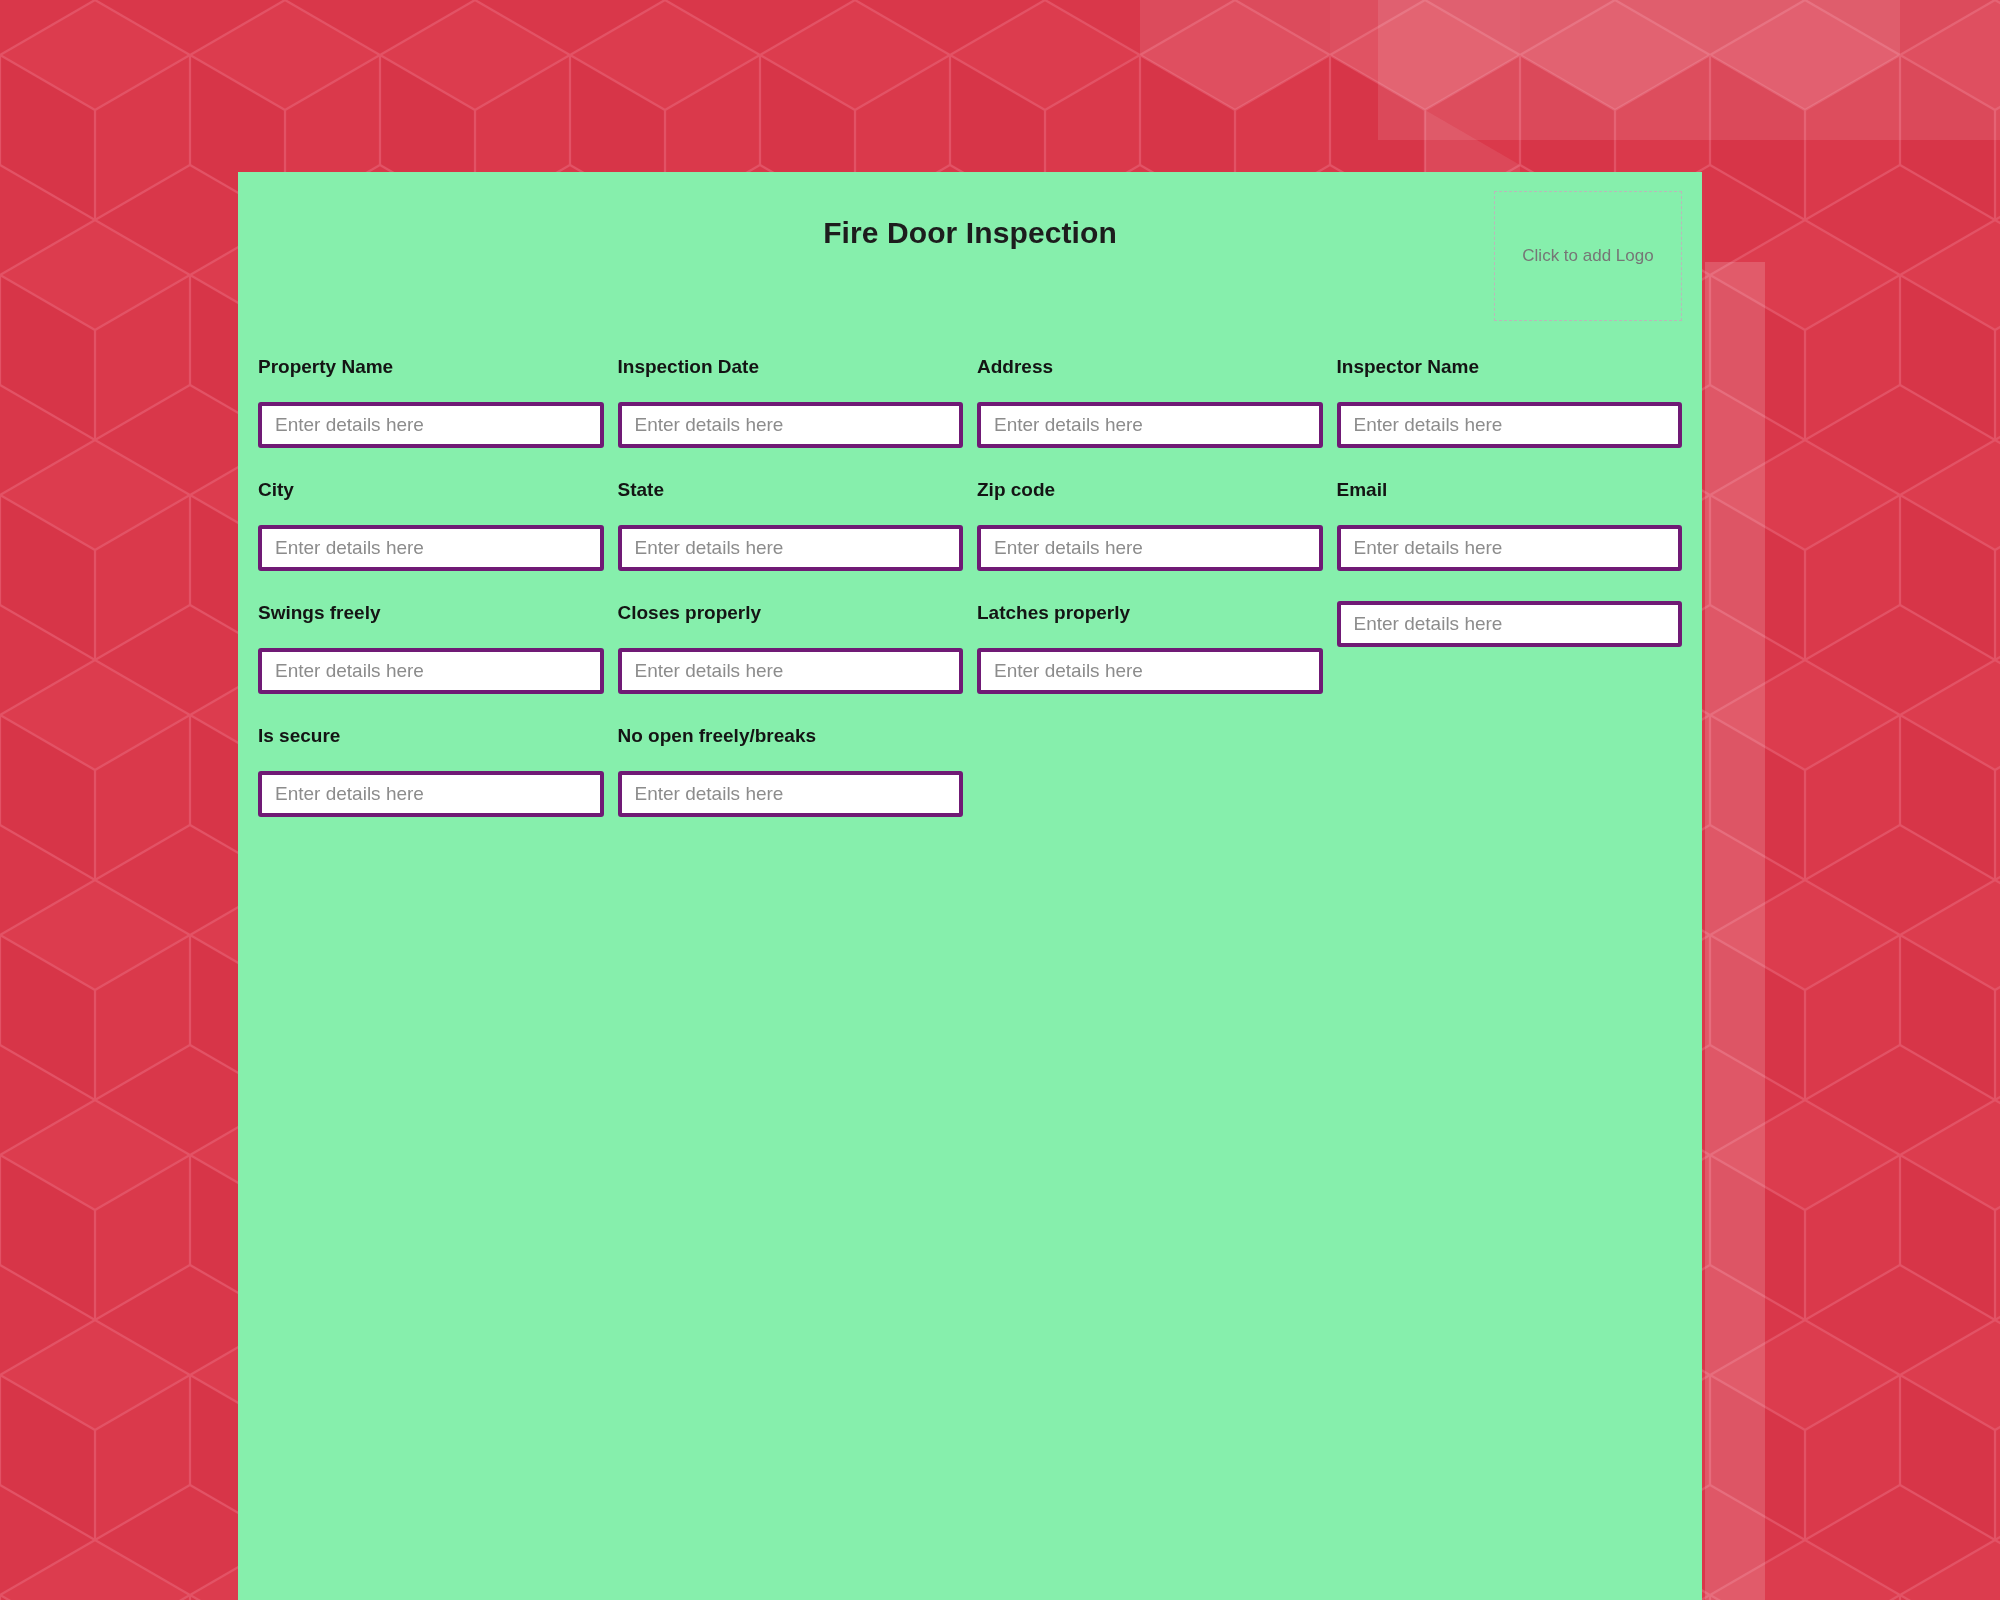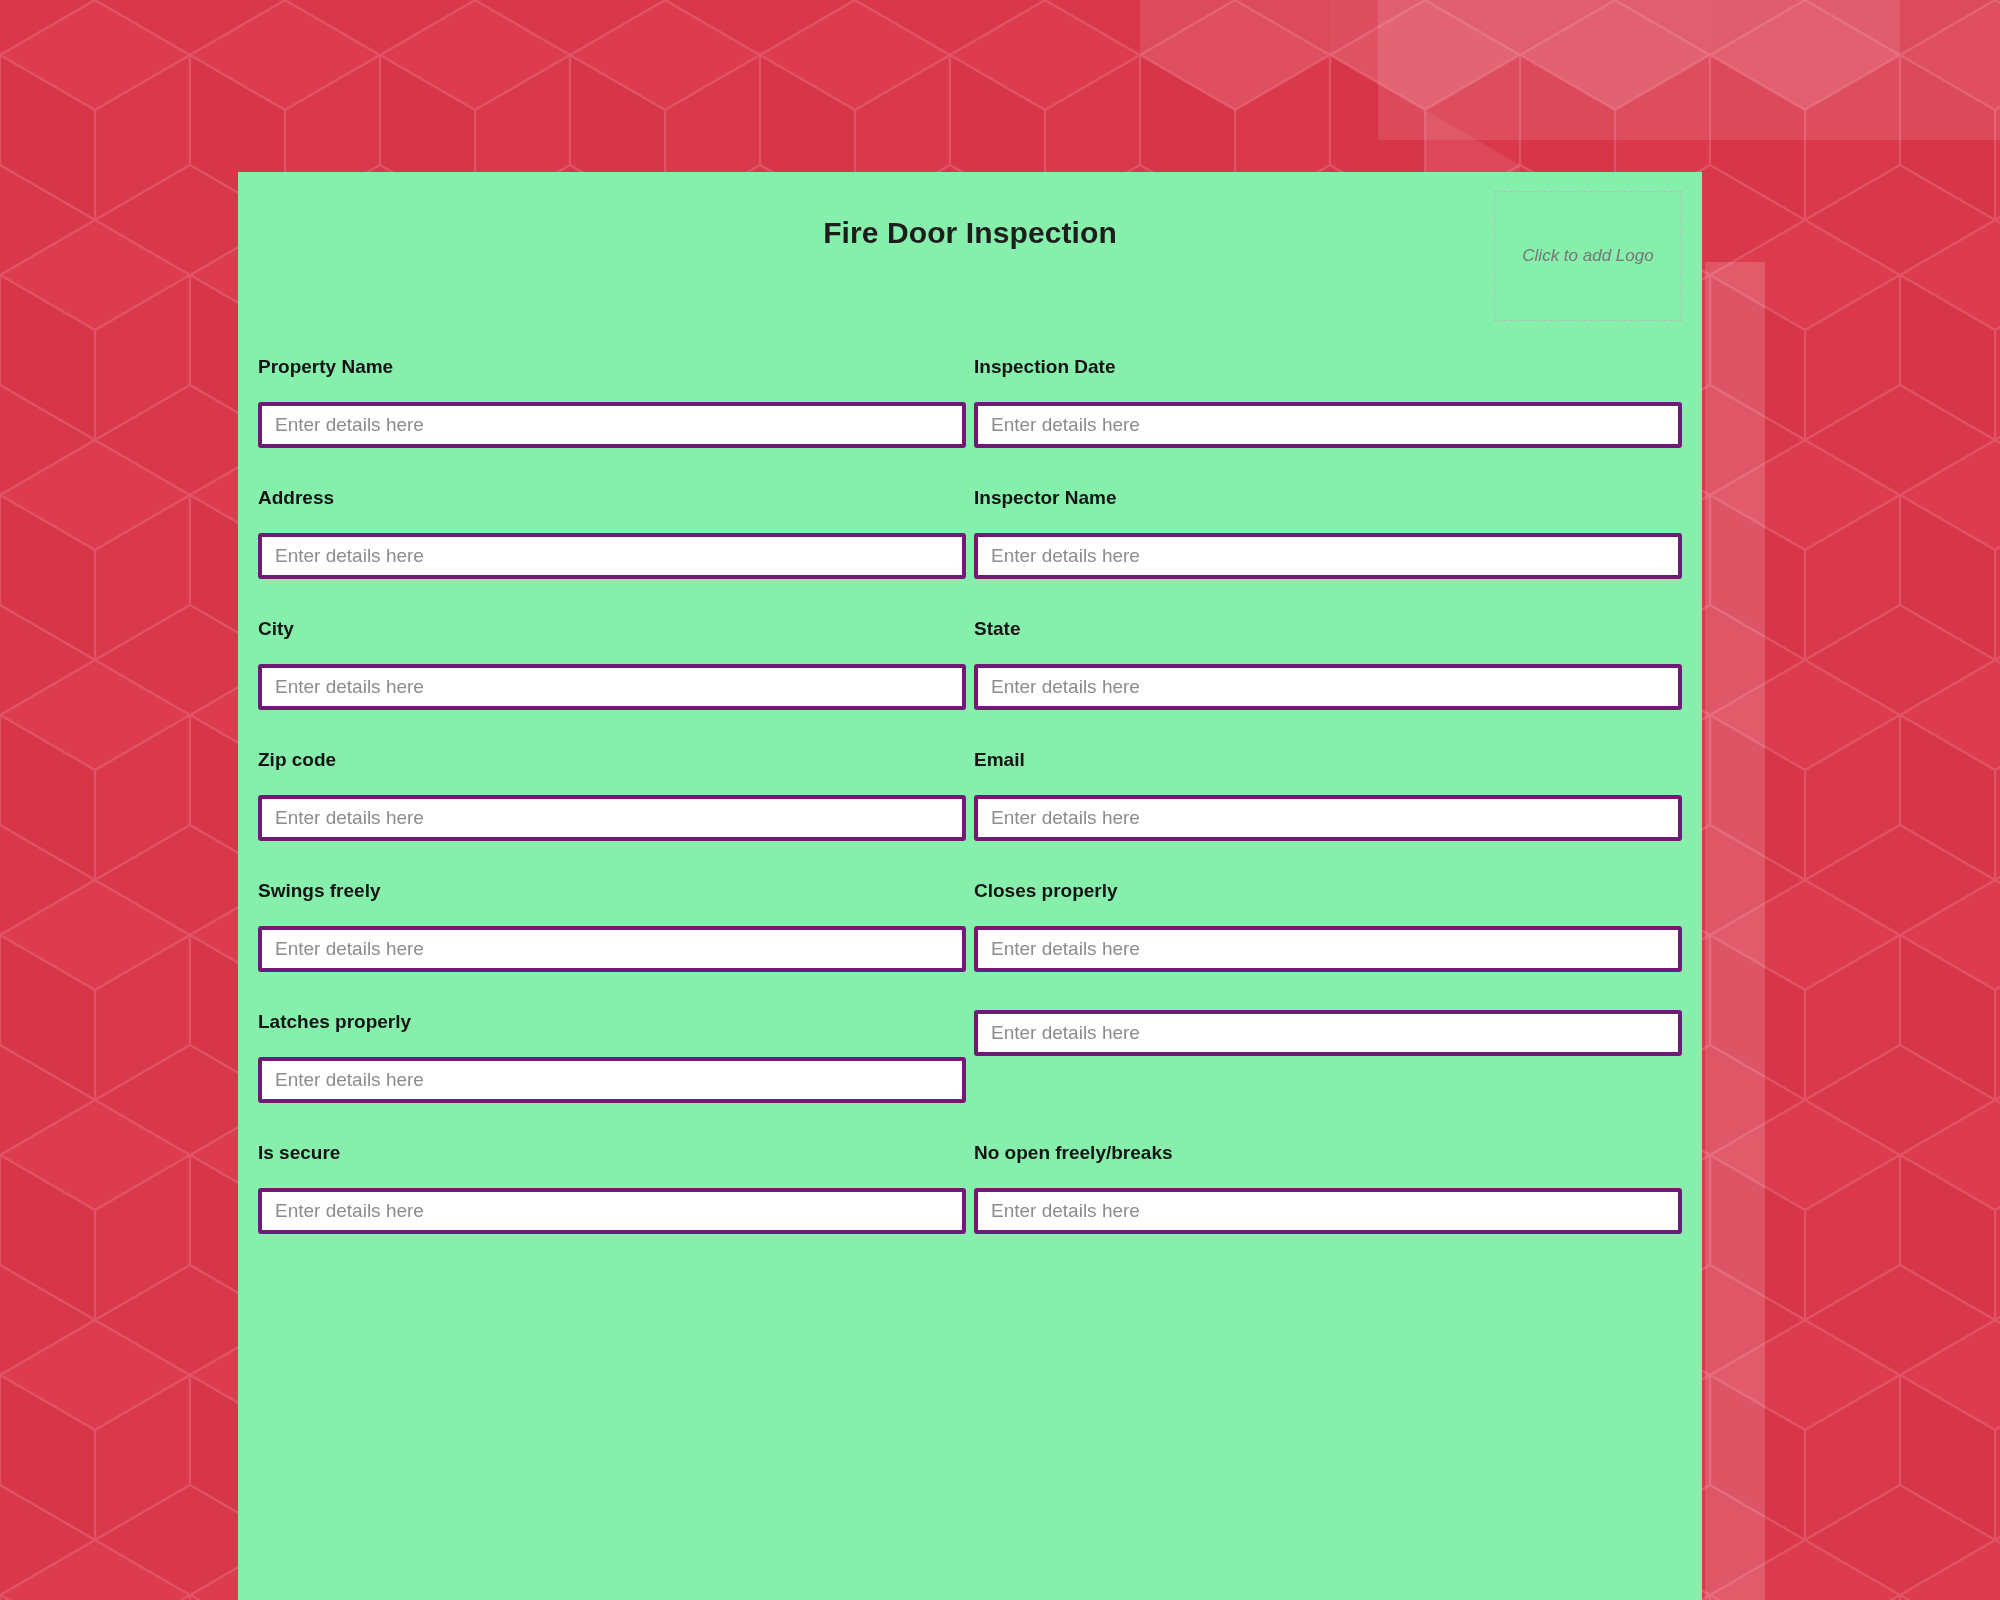--- a/index.html
+++ b/index.html
@@ -75,39 +75,37 @@
   #logo-placeholder {
     position: absolute;
     right: 20px;
     top: 19px;
     width: 188px;
     height: 130px;
     border: 1px dashed #b9b9b9;
     display: flex;
     align-items: center;
     justify-content: center;
-    font-style: italic;
   }
   #logo-placeholder-label {
     font-size: 17px;
     color: #767676;
     font-weight: 400;
   }
 
   
   .fields-grid {
     position: absolute;
     left: 20px;
     top: 183px;
     width: 1424px;
     display: grid;
-    grid-template-columns: 1fr 1fr;
+    grid-template-columns: 1fr 1fr 1fr 1fr;
     column-gap: 14px;
     row-gap: 0px;
-    gap: 8px;
   }
 
   .field {
     padding-bottom: 30px;
   }
 
   .field-label {
     font-size: 19px;
     font-weight: 600;
     color: #141414;

